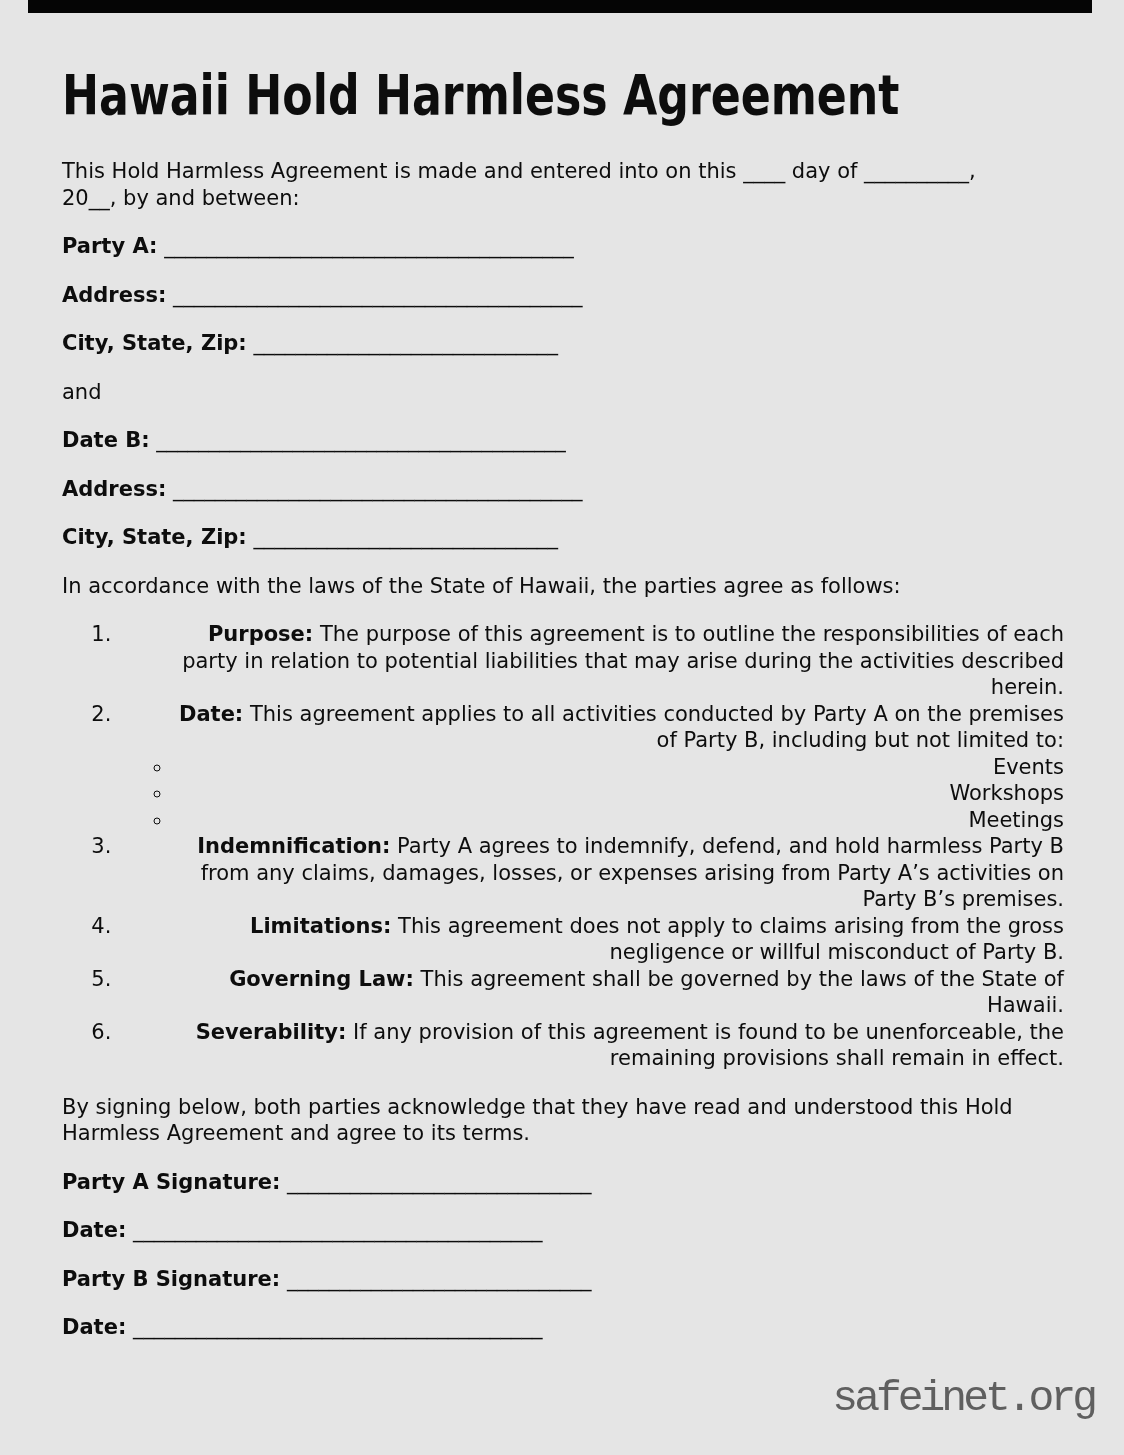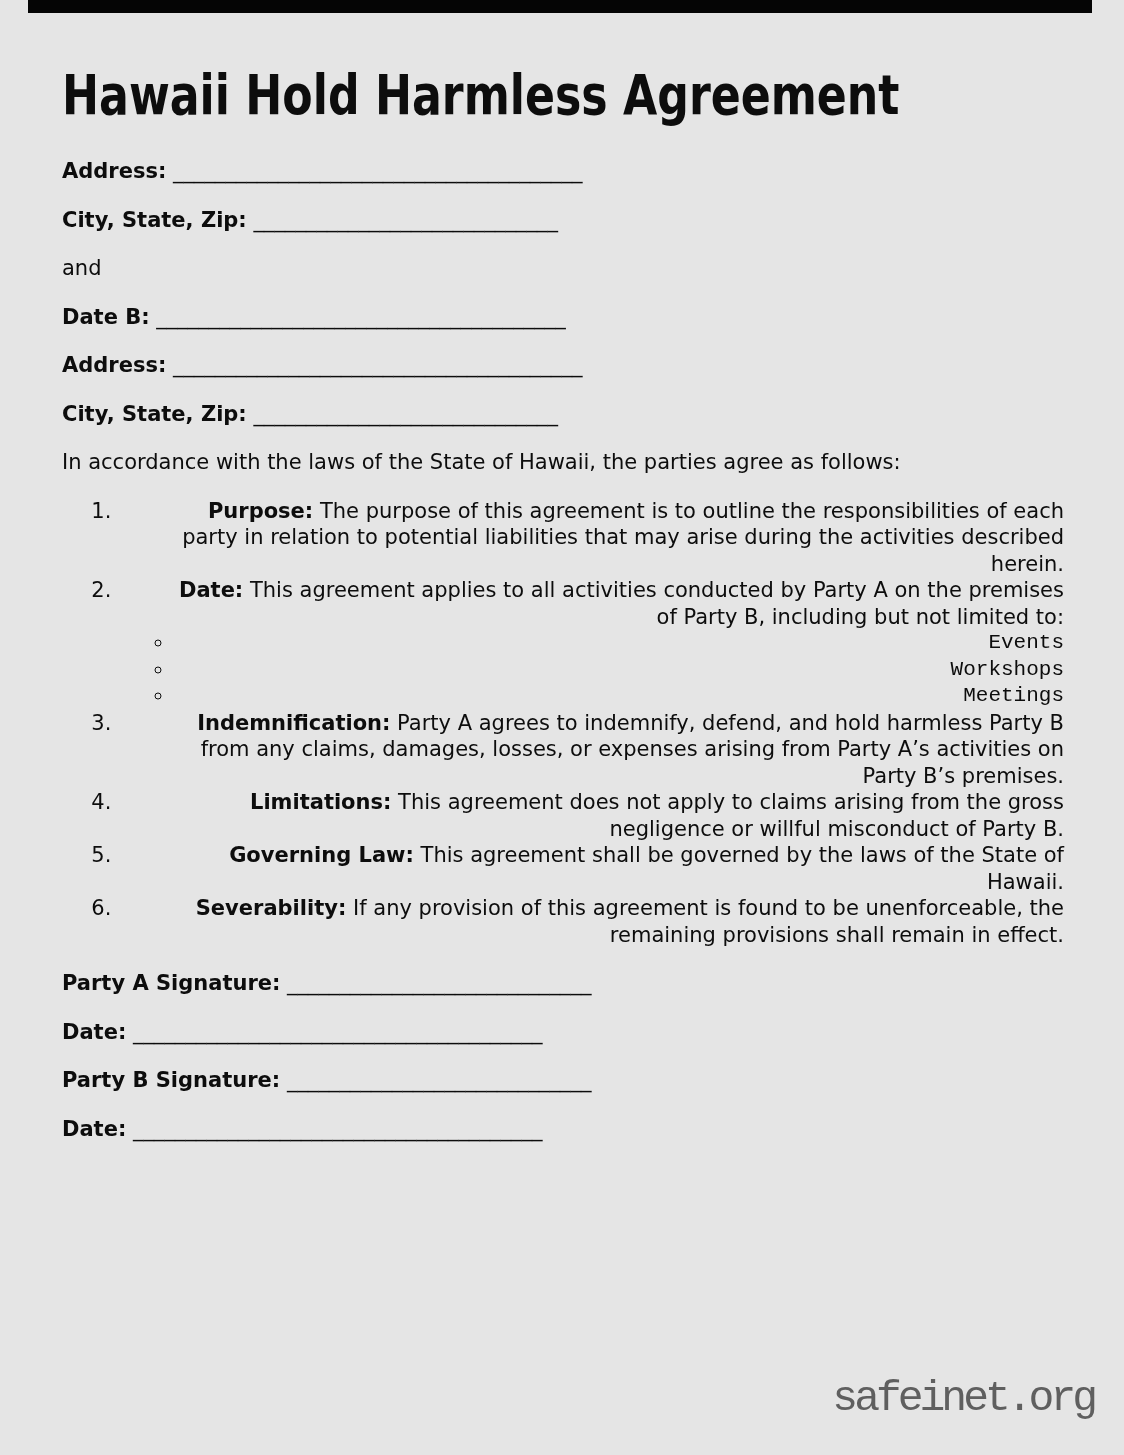--- a/index.html
+++ b/index.html
@@ -31,21 +31,20 @@
   ol.clauses{
     margin:22px 0;
     padding:0 0 0 56px;
     font-size:21px;line-height:26.5px;
   }
   ol.clauses > li{margin:0;padding:0;text-align:right;}
   ul.sublist{
     margin:0;
     padding:0 0 0 55px;
     list-style:circle;
-    font-family:Liberation Mono, monospace;
   }
   ul.sublist > li{margin:0;padding:0;}
   .watermark{
     position:absolute;
     top:1374px;right:30px;
     font-family:"Liberation Mono","DejaVu Sans Mono",monospace;
     font-size:43px;
     letter-spacing:-4px;
     color:#5f5f5f;
     white-space:nowrap;
@@ -54,21 +53,23 @@
 </head>
 <body>
 
 <div class="page">
   <div class="scan-bar"></div>
 
   <div class="content">
 
     <h1 class="doc-title">Hawaii Hold Harmless Agreement</h1>
 
+    <p><span>This Hold Harmless Agreement is made and entered into on this ____ day of __________,</span><br><span>20__, by and between:</span></p>
 
+    <p class="field"><b>Party A:</b> <span class="blank">_______________________________________</span></p>
 
     <p class="field"><b>Address:</b> <span class="blank">_______________________________________</span></p>
 
     <p class="field"><b>City, State, Zip:</b> <span class="blank">_____________________________</span></p>
 
     <p>and</p>
 
     <p class="field"><b>Date B:</b> <span class="blank">_______________________________________</span></p>
 
     <p class="field"><b>Address:</b> <span class="blank">_______________________________________</span></p>
@@ -90,20 +91,21 @@
 
       <li><b>Indemnification:</b> <span>Party A agrees to indemnify, defend, and hold harmless Party B</span><br><span>from any claims, damages, losses, or expenses arising from Party A’s activities on</span><br><span>Party B’s premises.</span></li>
 
       <li><b>Limitations:</b> <span>This agreement does not apply to claims arising from the gross</span><br><span>negligence or willful misconduct of Party B.</span></li>
 
       <li><b>Governing Law:</b> <span>This agreement shall be governed by the laws of the State of</span><br><span>Hawaii.</span></li>
 
       <li><b>Severability:</b> <span>If any provision of this agreement is found to be unenforceable, the</span><br><span>remaining provisions shall remain in effect.</span></li>
     </ol>
 
+    <p><span>By signing below, both parties acknowledge that they have read and understood this Hold</span><br><span>Harmless Agreement and agree to its terms.</span></p>
 
     <p class="field"><b>Party A Signature:</b> <span class="blank">_____________________________</span></p>
 
     <p class="field"><b>Date:</b> <span class="blank">_______________________________________</span></p>
 
     <p class="field"><b>Party B Signature:</b> <span class="blank">_____________________________</span></p>
 
     <p class="field"><b>Date:</b> <span class="blank">_______________________________________</span></p>
 
   </div>

